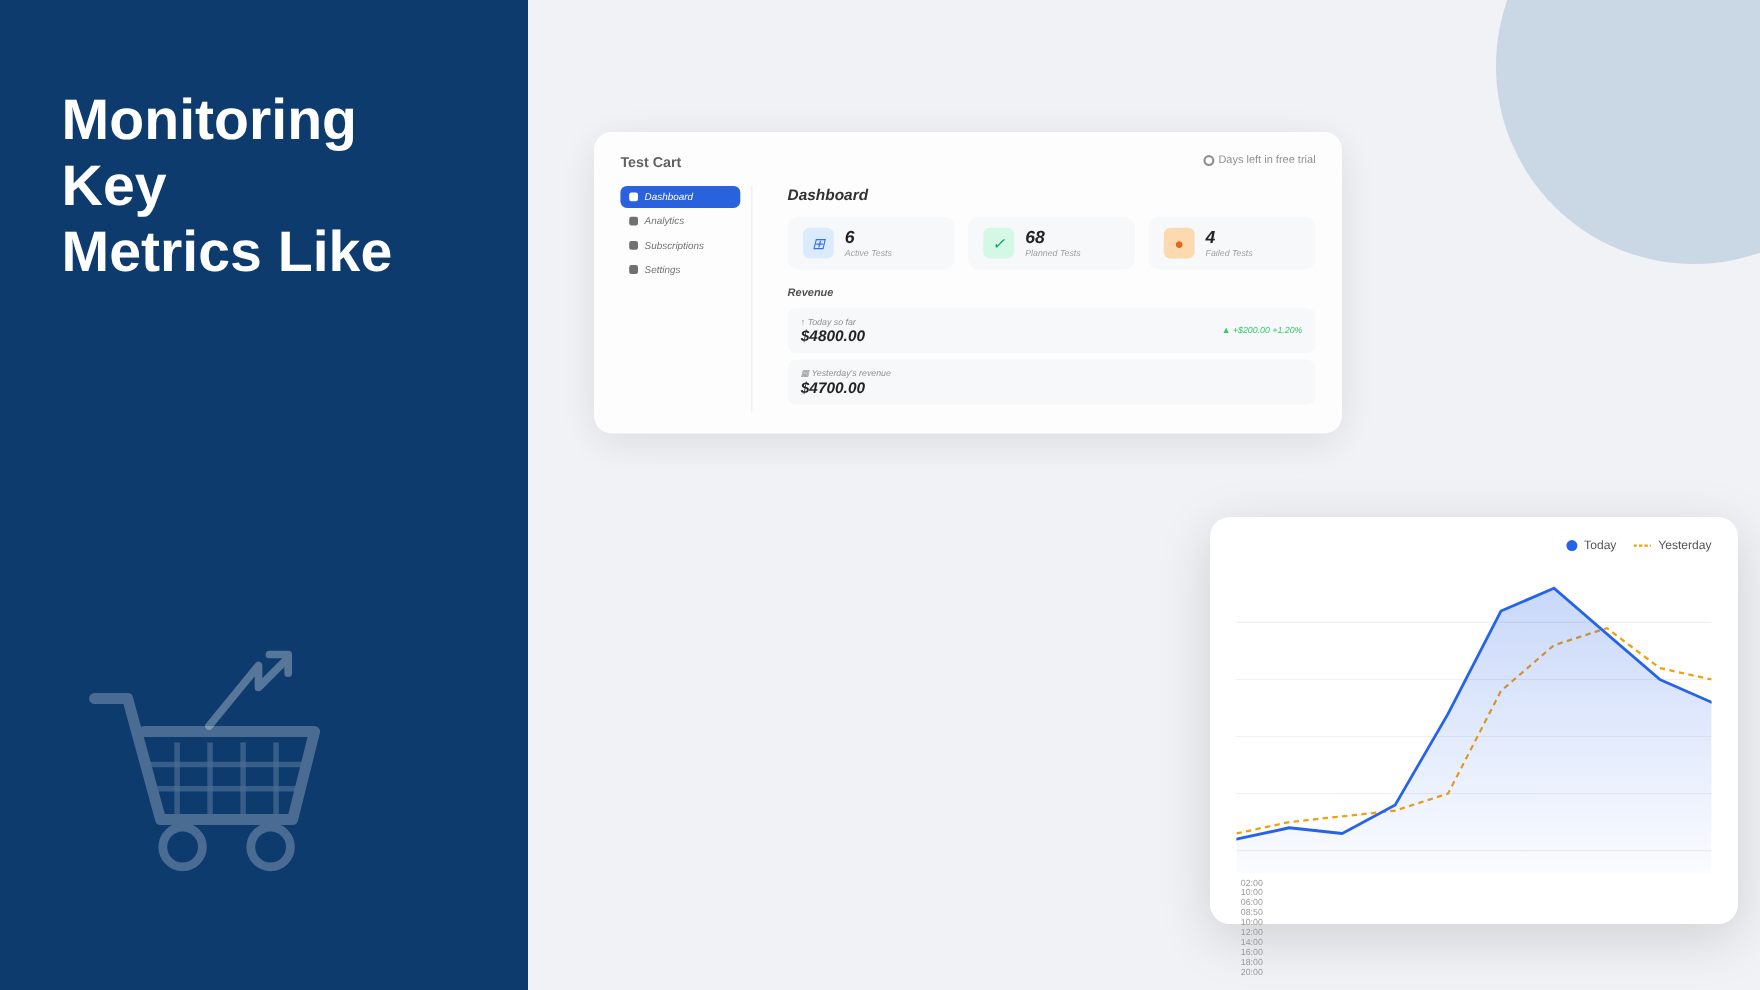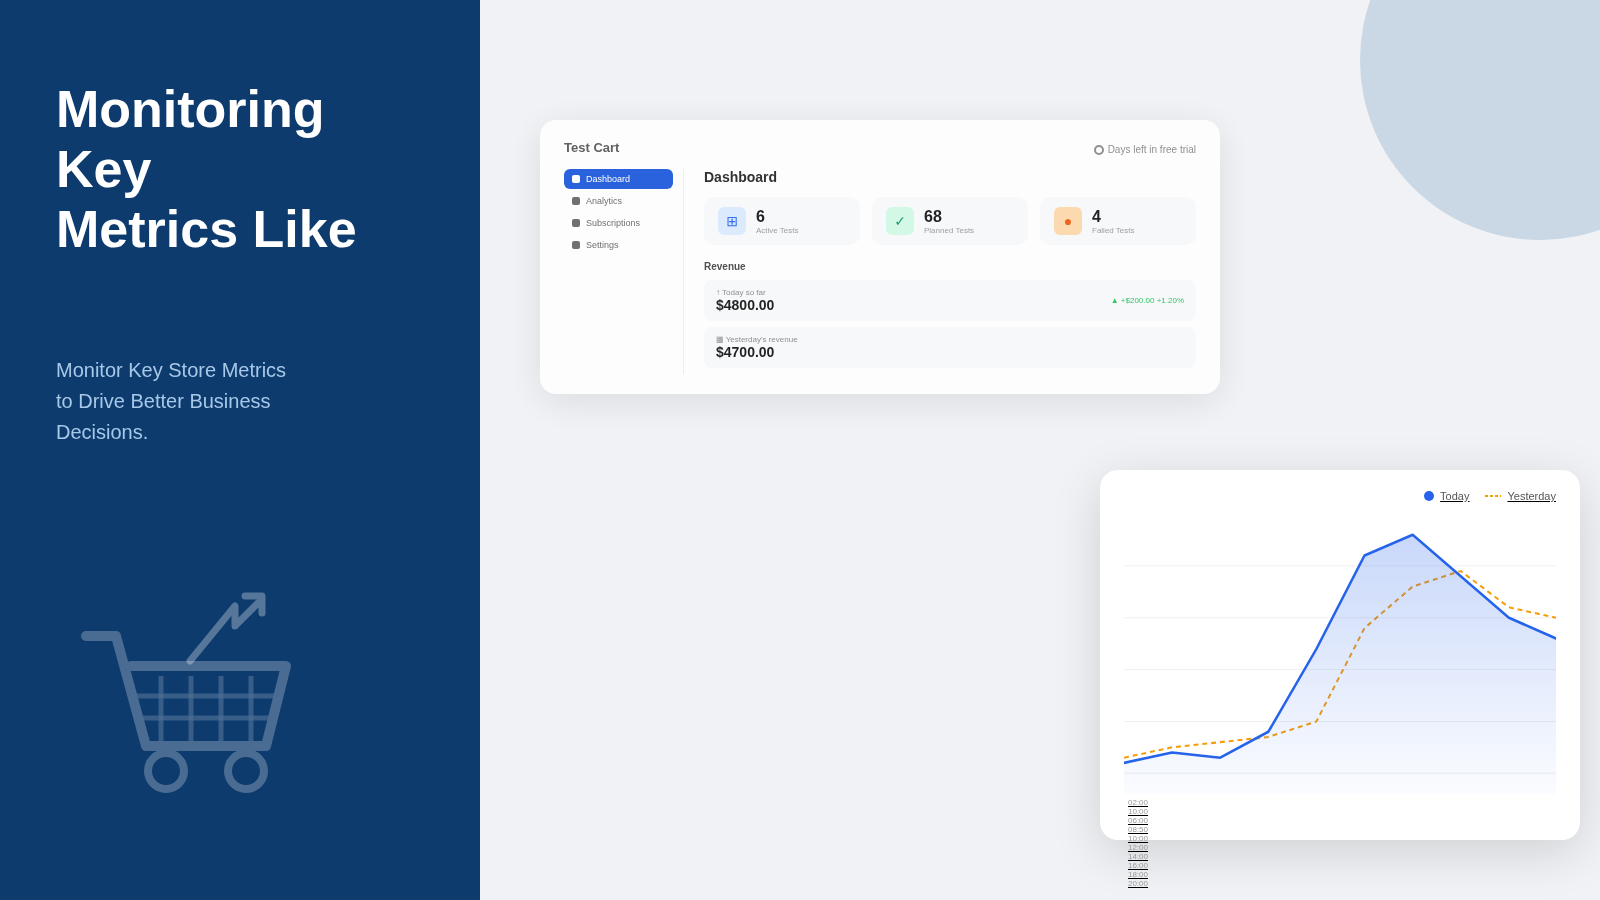--- a/index.html
+++ b/index.html
@@ -91,21 +91,21 @@
       border-radius: 16px;
       box-shadow: 0 8px 40px rgba(0,0,0,0.10);
       padding: 20px 24px;
       filter: blur(0.5px);
       opacity: 0.92;
     }
 
     .card-header {
       display: flex;
       justify-content: space-between;
-      align-items: flex-end;
+      align-items: flex-start;
       margin-bottom: 14px;
     }
 
     .card-title {
       font-size: 13px;
       font-weight: 600;
       color: #555;
     }
 
     .trial-badge {
@@ -120,21 +120,22 @@
     .trial-badge-dot {
       width: 10px;
       height: 10px;
       border-radius: 50%;
       border: 2px solid #888;
     }
 
     
     .dashboard-inner {
       display: flex;
-      gap: 4px;
+      gap: 16px;
+      font-style: italic;
     }
 
     .dash-sidebar {
       width: 120px;
       flex-shrink: 0;
       border-right: 1px solid #eee;
       padding-right: 10px;
       margin-right: 16px;
     }
 
@@ -262,21 +263,20 @@
     .chart-card {
       position: absolute;
       bottom: 60px;
       right: 20px;
       width: 480px;
       height: 370px;
       background: #ffffff;
       border-radius: 18px;
       box-shadow: 0 12px 50px rgba(0,0,0,0.14);
       padding: 20px 24px 16px;
-      text-decoration: underline;
     }
 
     .chart-legend {
       display: flex;
       gap: 16px;
       justify-content: flex-end;
       margin-bottom: 12px;
     }
 
     .legend-item {
@@ -313,25 +313,20 @@
     }
   </style>
 </head>
 <body>
 
 <div class="left-panel">
   <div class="heading">
     <span>Monitoring Key</span><br>
     <span>Metrics Like</span><br>
     <br>
-  </div>
-  <div class="subtext">
-    <span>Monitor Key Store Metrics</span><br>
-    <span>to Drive Better Business</span><br>
-    <span>Decisions.</span>
   </div>
 
   <div class="cart-icon-container">
     <svg class="cart-svg" viewBox="0 0 260 260" fill="none" xmlns="http://www.w3.org/2000/svg">
 
       <path d="M30 60 L60 60 L90 170 L210 170 L230 90 L75 90" stroke="white" stroke-width="10" stroke-linecap="round" stroke-linejoin="round" fill="none"></path>
 
       <line x1="105" y1="100" x2="105" y2="165" stroke="white" stroke-width="5" opacity="0.7"></line>
       <line x1="135" y1="100" x2="135" y2="165" stroke="white" stroke-width="5" opacity="0.7"></line>
       <line x1="165" y1="100" x2="165" y2="165" stroke="white" stroke-width="5" opacity="0.7"></line>

